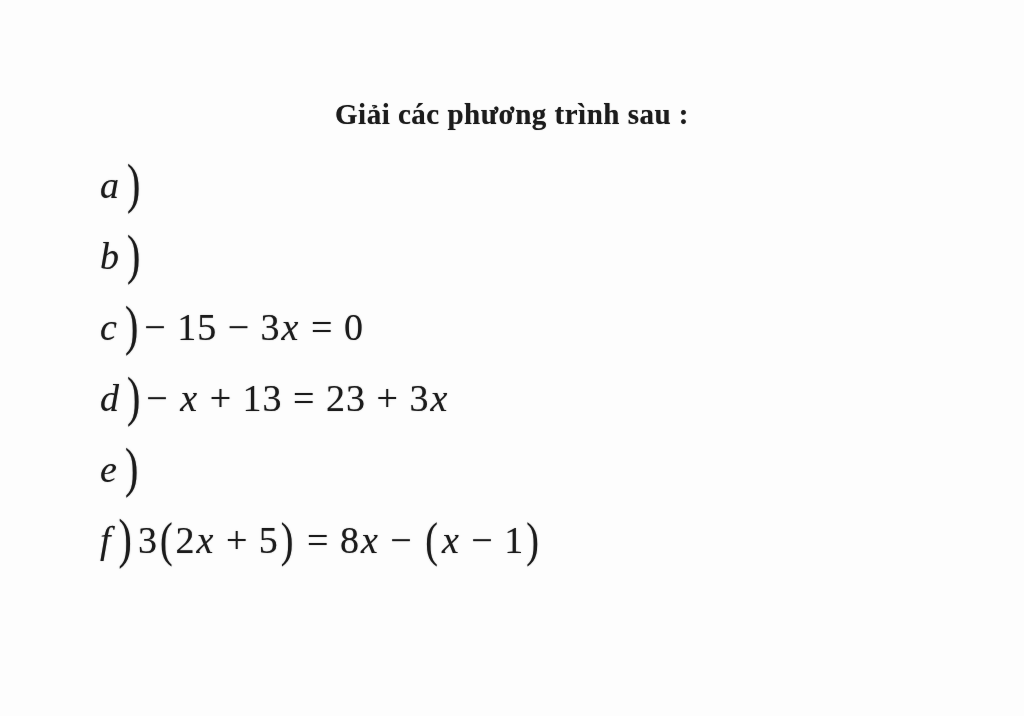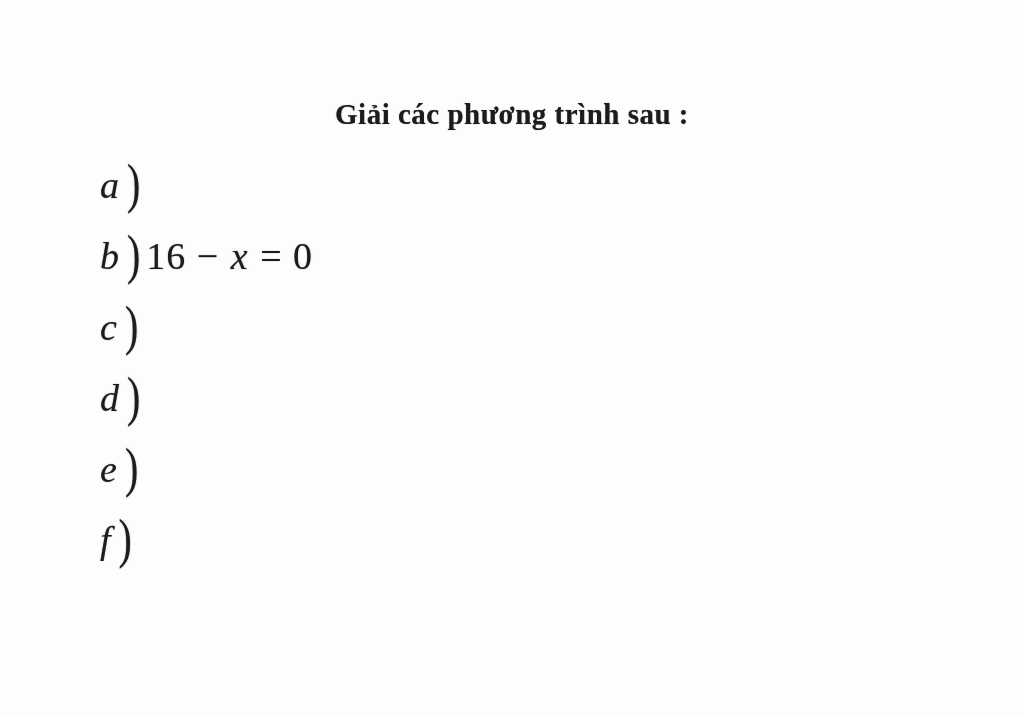--- a/index.html
+++ b/index.html
@@ -62,23 +62,23 @@
   }
 </style>
 </head>
 <body>
 
 <div class="page" style="background: rgb(253, 253, 253); color: rgb(28, 28, 28);">
   <h1 class="title">Giải các phương trình sau :</h1>
   <div class="problems" id="problems">
   <div class="problem-row"><span class="problem-label">a</span><span class="label-paren">)</span></div>
 
-  <div class="problem-row"><span class="problem-label">b</span><span class="label-paren">)</span><span class="equation">16 − <i class="v">x</i> = 0</span></div>
+  <div class="problem-row"><span class="problem-label">b</span><span class="label-paren">)</span></div>
 
-  <div class="problem-row"><span class="problem-label">c</span><span class="label-paren">)</span></div>
+  <div class="problem-row"><span class="problem-label">c</span><span class="label-paren">)</span><span class="equation">− 15 − 3<i class="v">x</i> = 0</span></div>
 
-  <div class="problem-row"><span class="problem-label">d</span><span class="label-paren">)</span></div>
+  <div class="problem-row"><span class="problem-label">d</span><span class="label-paren">)</span><span class="equation">− <i class="v">x</i> + 13 = 23 + 3<i class="v">x</i></span></div>
 
   <div class="problem-row"><span class="problem-label">e</span><span class="label-paren">)</span></div>
 
-  <div class="problem-row"><span class="problem-label">f</span><span class="label-paren">)</span></div>
+  <div class="problem-row"><span class="problem-label">f</span><span class="label-paren">)</span><span class="equation">3<span class="p">(</span>2<i class="v">x</i> + 5<span class="p">)</span> = 8<i class="v">x</i> − <span class="p">(</span><i class="v">x</i> − 1<span class="p">)</span></span></div>
 </div>
 </div>
 
 </body></html>

